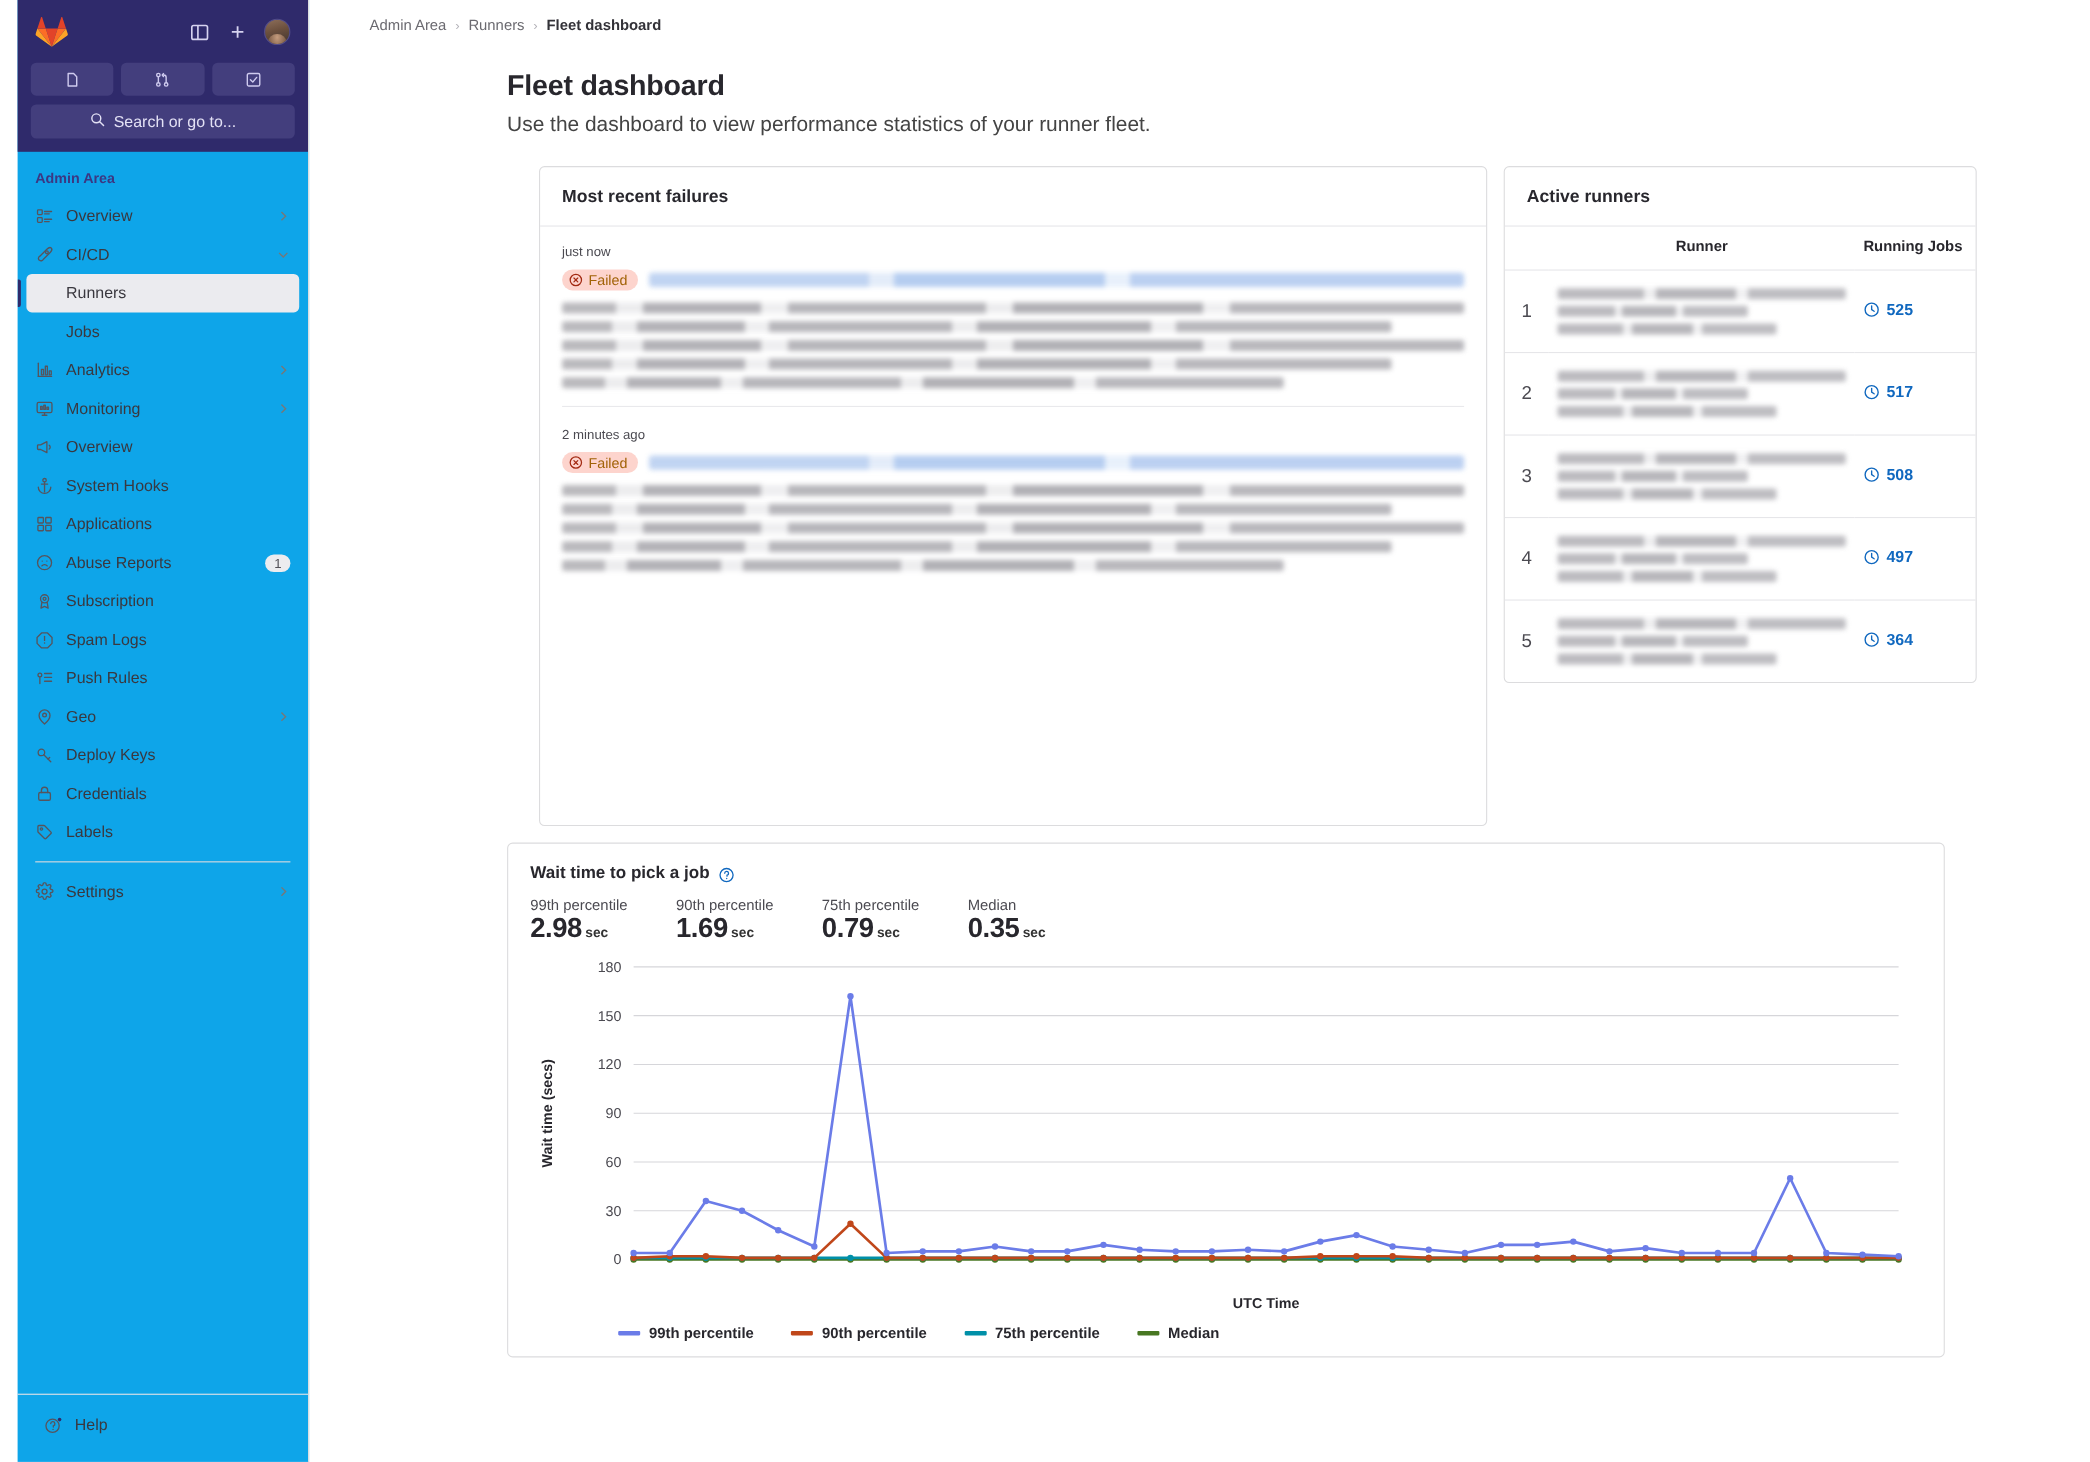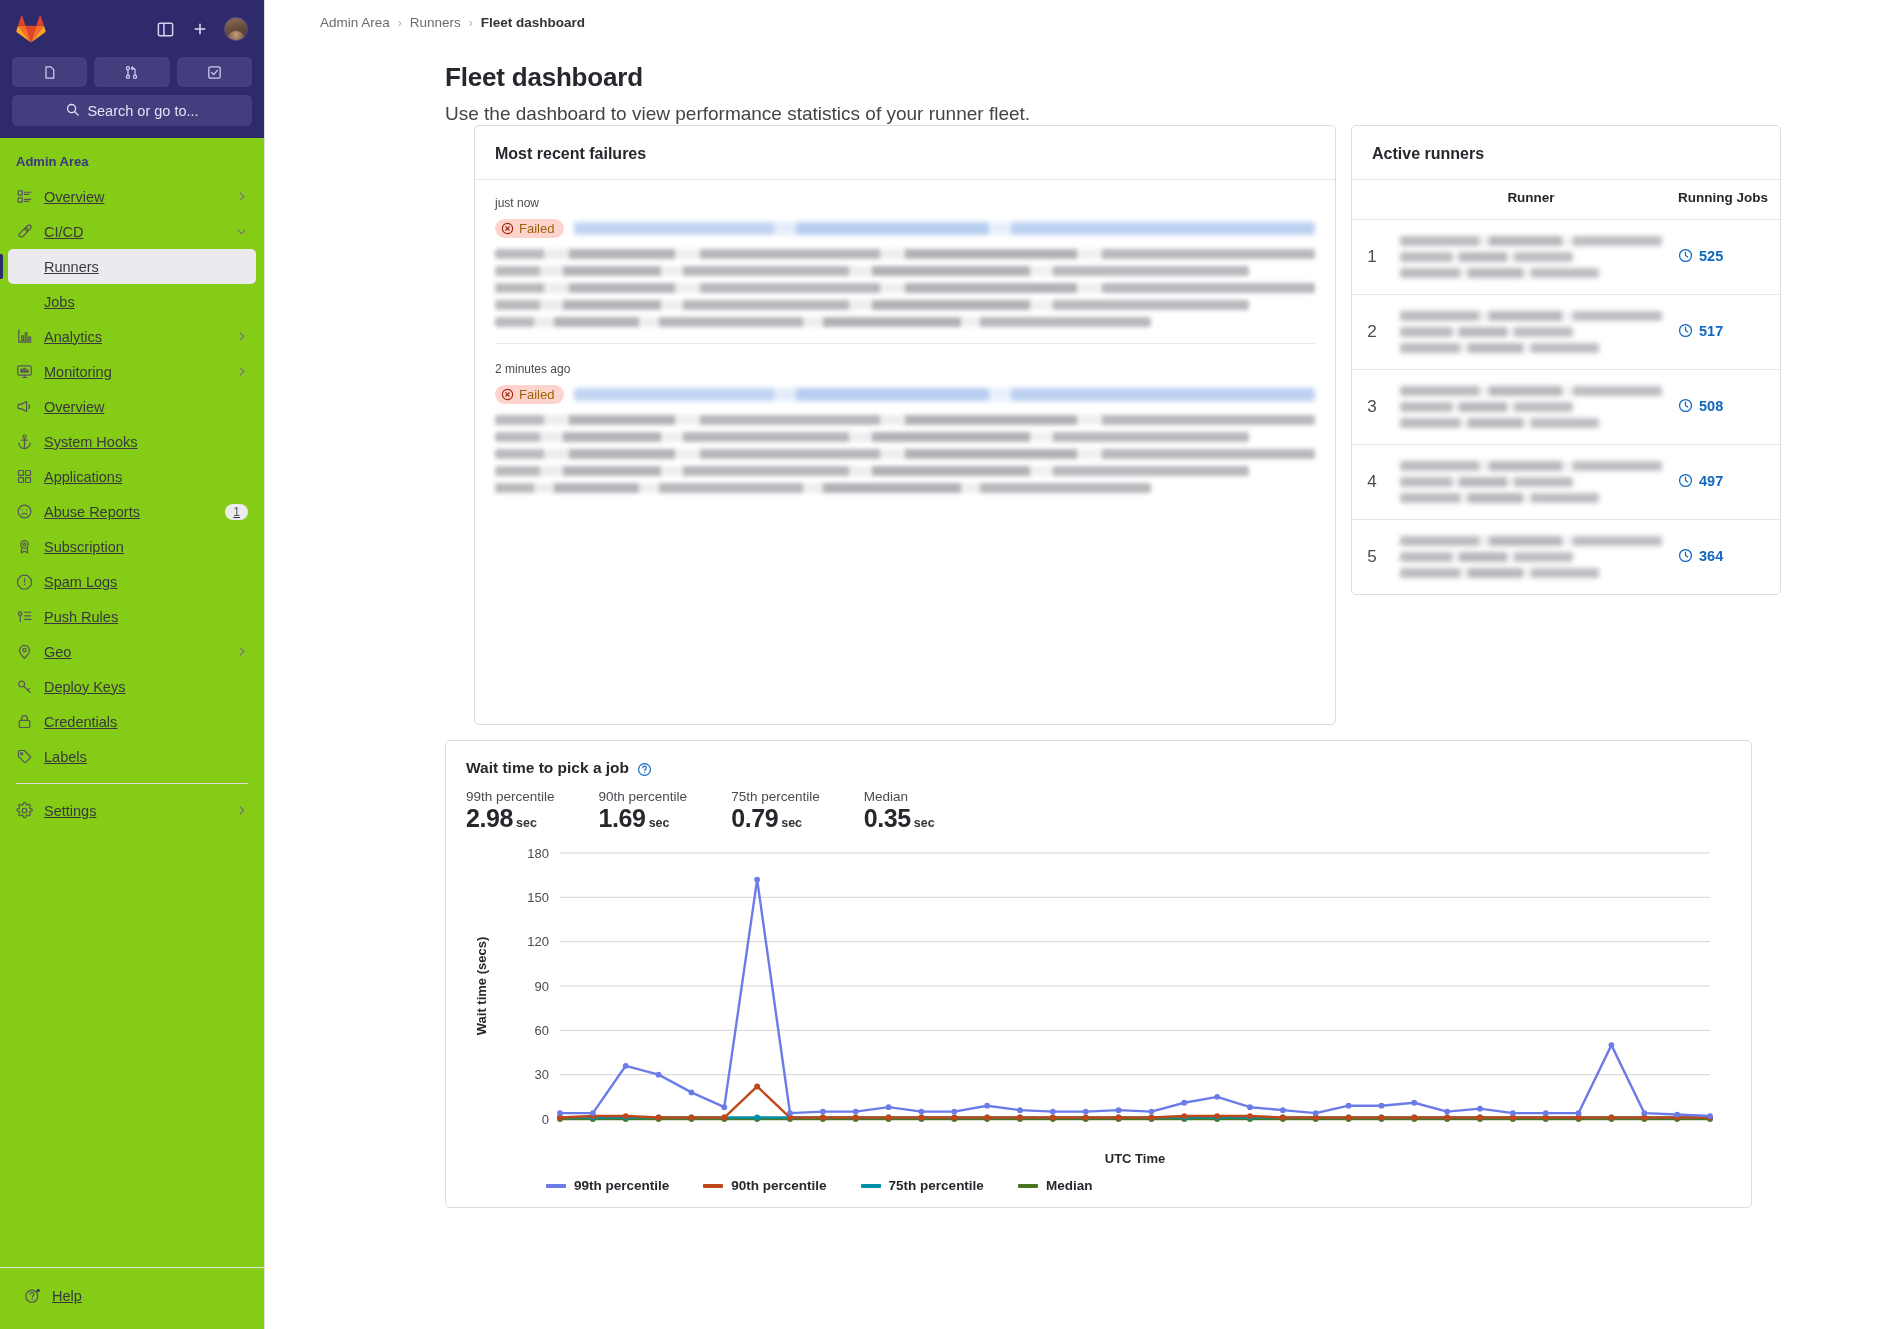--- a/index.html
+++ b/index.html
@@ -11,25 +11,26 @@
     font-size: 14px;
     display: flex;
     overflow: hidden;
   }
 
   
   #sidebar {
     width: 265px;
     min-width: 265px;
     height: 1329px;
-    background: #84cc16;
+    background: #0ea5e9;
     border-right: 1px solid #dcdcde;
     display: flex;
     flex-direction: column;
     position: relative;
+    margin-left: 16px;
   }
   #sidebar-top {
     background: #2f2a6b;
     padding: 10px 12px 12px 12px;
   }
   .st-row1 {
     display: flex;
     align-items: center;
     justify-content: space-between;
     height: 38px;
@@ -69,21 +70,21 @@
   }
   #nav-scroll { flex: 1; overflow: hidden; padding-top: 12px; }
   .nav-section-title {
     font-size: 13px; font-weight: bold; color: #3c3782;
     padding: 4px 16px 10px 16px;
   }
   .nav-item {
     display: flex; align-items: center; gap: 11px;
     height: 35px; margin: 0 8px; padding: 0 8px;
     border-radius: 5px; color: #3a383f; font-size: 14.5px;
-    cursor: pointer; position: relative; text-decoration: underline;
+    cursor: pointer; position: relative;
   }
   .nav-item .ni-label { flex: 1; }
   .nav-item.sub { padding-left: 36px; }
   .nav-item.active { background: #ebebef; }
   .nav-item.active::before {
     content: ""; position: absolute; left: -8px; top: 5px;
     width: 3px; height: 25px; background: #2f2a6b; border-radius: 0 2px 2px 0;
   }
   .nav-ico { width: 17px; height: 17px; color: #56545d; flex: none; display:block; }
   .chev { color: #777; flex: none; display:block; }
@@ -101,21 +102,21 @@
     padding: 15px 0 0 55px; font-size: 13.5px; color: #6b6a70;
   }
   #breadcrumb .crumb { cursor: pointer; }
   #breadcrumb .crumb.last { color: #333238; font-weight: bold; cursor: default; }
   #breadcrumb .sep { color: #b3b2b8; font-size: 12px; }
 
   #page-body { padding: 32px 55px 0 180px; }
   h1#page-title { font-size: 26px; font-weight: bold; color: #28272d; letter-spacing: -0.2px; }
   #page-sub { margin-top: 10px; font-size: 19px; color: #444; }
 
-  #cards-row { display: flex; gap: 15px; align-items: flex-start; padding-left: 29px; }
+  #cards-row { display: flex; gap: 15px; margin-top: 26px; align-items: flex-start; padding-left: 29px; }
   .card {
     background: #fff; border: 1px solid #dcdcde; border-radius: 5px;
   }
   #failures-card { width: 862px; height: 600px; display: flex; flex-direction: column; }
   .card-head {
     font-size: 16px; font-weight: bold; color: #28272d;
     padding: 19px 20px 16px 20px; border-bottom: 1px solid #e6e6e9;
   }
   .failure-body { padding: 16px 20px 0 20px; }
   .failure-item { padding-bottom: 16px; }

